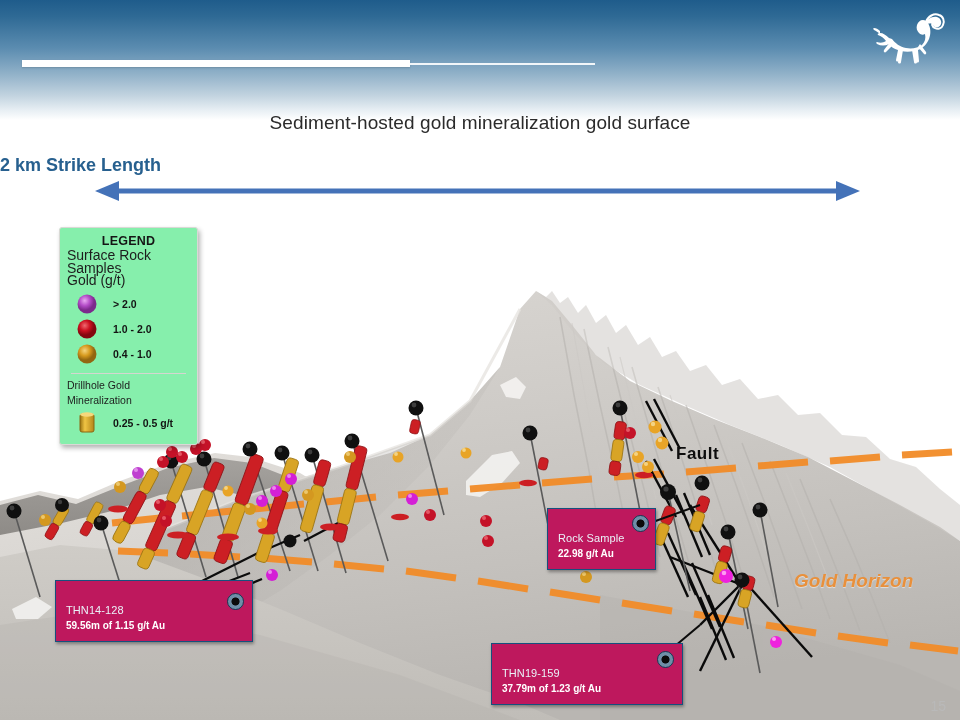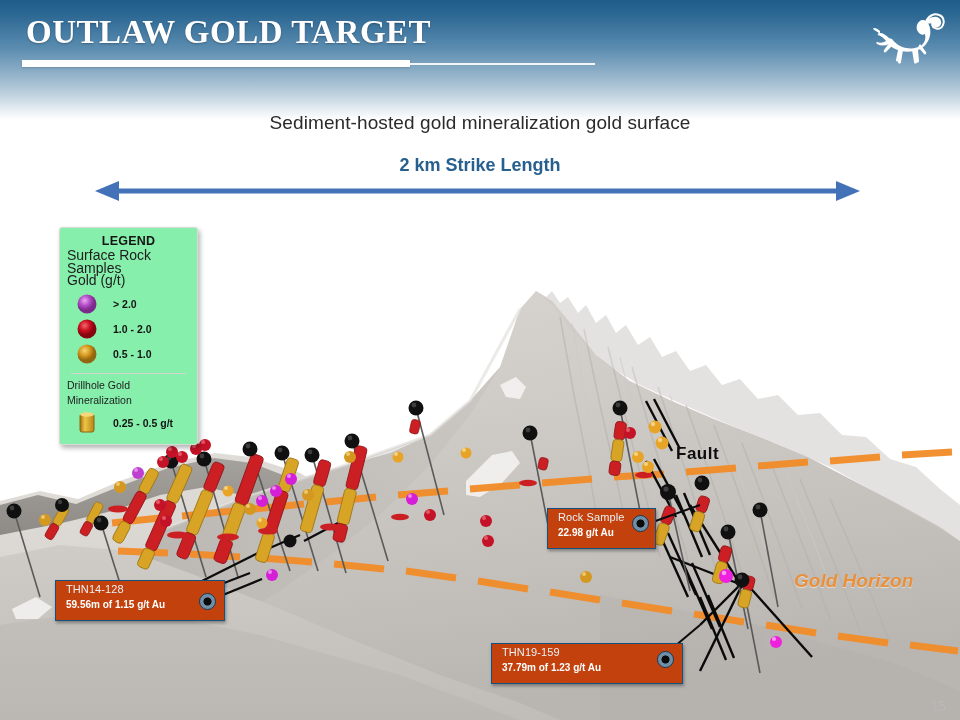--- a/index.html
+++ b/index.html
@@ -34,21 +34,21 @@
   }
 
   .logo{position:absolute;right:10px;top:2px;width:86px;height:64px;}
 
   
   .subtitle{
     position:absolute;left:0;top:112px;width:960px;text-align:center;
     font-size:19px;color:#2b2b2b;letter-spacing:.1px;
   }
   .strike-label{
-    position:absolute;left:0;top:155px;width:960px;text-align:center;
+    position:absolute;left:0;top:155px;width:960px;
     font-size:18px;font-weight:bold;color:#27608f;
   }
   .strike-arrow{position:absolute;left:95px;top:176px;width:765px;height:30px;}
 
   
   .photo{
     position:absolute;left:0;top:205px;width:960px;height:515px;
     overflow:hidden;background:#ffffff;
   }
   .photo svg{display:block;}
@@ -78,24 +78,24 @@
   .legend-divider{height:1px;background:#d5d5d0;margin:6px 4px 5px 4px;}
   .legend-sub2{
     text-align:left;font-size:10.5px;color:#1d1d1d;line-height:12.5px;margin-bottom:3px;
   }
   .legend-row-c{display:flex;align-items:center;height:26px;}
   .legend-swatch-c{width:40px;display:flex;justify-content:center;align-items:center;}
 
   
   .callout{
     position:absolute;z-index:28;
-    background:#c2410c;
+    background:#be185d;
     border:1px solid #15507e;
     box-shadow:1px 2px 3px rgba(0,0,0,.35);
-    padding:2px 10px 6px 10px;
+    padding:23px 10px 6px 10px;
     box-sizing:border-box;
     color:#ffffff;
   }
   .callout .cid{font-size:11px;line-height:13px;color:#eaf2f8;letter-spacing:.1px;}
   .callout .cval{font-size:10px;line-height:18px;font-weight:bold;color:#ffffff;white-space:nowrap;}
   .callout-dot{
     position:absolute;width:15px;height:15px;border-radius:50%;
     background:radial-gradient(circle at 50% 50%,#0b0b0b 0 34%,#6f8fa8 42% 100%);
     border:1px solid #143a55;
   }
@@ -503,21 +503,20 @@
 
       <g stroke="#0c0c0c" stroke-width="2" fill="none">
         <line x1="206" y1="385" x2="250" y2="368"></line>
         <line x1="662" y1="452" x2="700" y2="420"></line>
         <line x1="650" y1="318" x2="700" y2="300"></line>
       </g>
     </svg>
   </div>
 
   <div class="header-band"></div>
-  <div class="slide-title">OUTLAW GOLD TARGET</div>
   <div class="title-rule-thick"></div>
   <div class="title-rule-thin"></div>
 
   <div class="logo">
     <svg width="86" height="64" viewBox="0 0 86 64" xmlns="http://www.w3.org/2000/svg">
       <g fill="#ffffff">
         <path d="M25,36 C22,33 19,31 16,31 C14,31 13,32 14,33 C17,34 20,36 22,39
                  C19,41 16,41 13,40 C12,40 12,41 13,42 C17,44 21,44 25,42
                  C27,45 30,47 34,48 L32,58 C32,60 35,60 35,58 L37,49
                  C41,50 46,50 50,49 L52,59 C52,61 55,61 55,59 L54,48
@@ -590,21 +589,21 @@
               <defs>
                 <radialGradient id="sp3" cx="38%" cy="32%">
                   <stop offset="0" stop-color="#f5d47e"></stop>
                   <stop offset="55%" stop-color="#d79a1e"></stop>
                   <stop offset="100%" stop-color="#936611"></stop>
                 </radialGradient>
               </defs>
               <circle cx="11" cy="11" r="9.5" fill="url(#sp3)"></circle>
             </svg>
         </span>
-        <span class="legend-text">0.5 - 1.0</span>
+        <span class="legend-text">0.4 - 1.0</span>
       </div>
     </div>
 
     <div class="legend-divider"></div>
 
     <div class="legend-sub2">Drillhole Gold</div>
     <div class="legend-sub2">Mineralization</div>
 
     <div>
       <div class="legend-row-c">
@@ -625,21 +624,21 @@
       </div>
     </div>
   </div>
 
   <div class="map-label gold-horizon" style="left:794px;top:570px;">Gold Horizon</div>
 
   <div class="map-label" style="left:676px;top:444px;">
     <span class="fault-label">Fault</span>
   </div>
 
-  <div class="callout" style="left:55px;top:580px;width:170px;">
+  <div class="callout" style="left:55px;top:580px;width:198px;">
     <div class="cid">THN14-128</div>
     <div class="cval">59.56m of 1.15 g/t Au</div>
     <span class="callout-dot" style="right:8px;top:12px;"></span>
   </div>
 
   <div class="callout" style="left:547px;top:508px;width:109px;">
     <div class="cid">Rock Sample</div>
     <div class="cval">22.98 g/t Au</div>
     <span class="callout-dot" style="right:6px;top:6px;"></span>
   </div>

